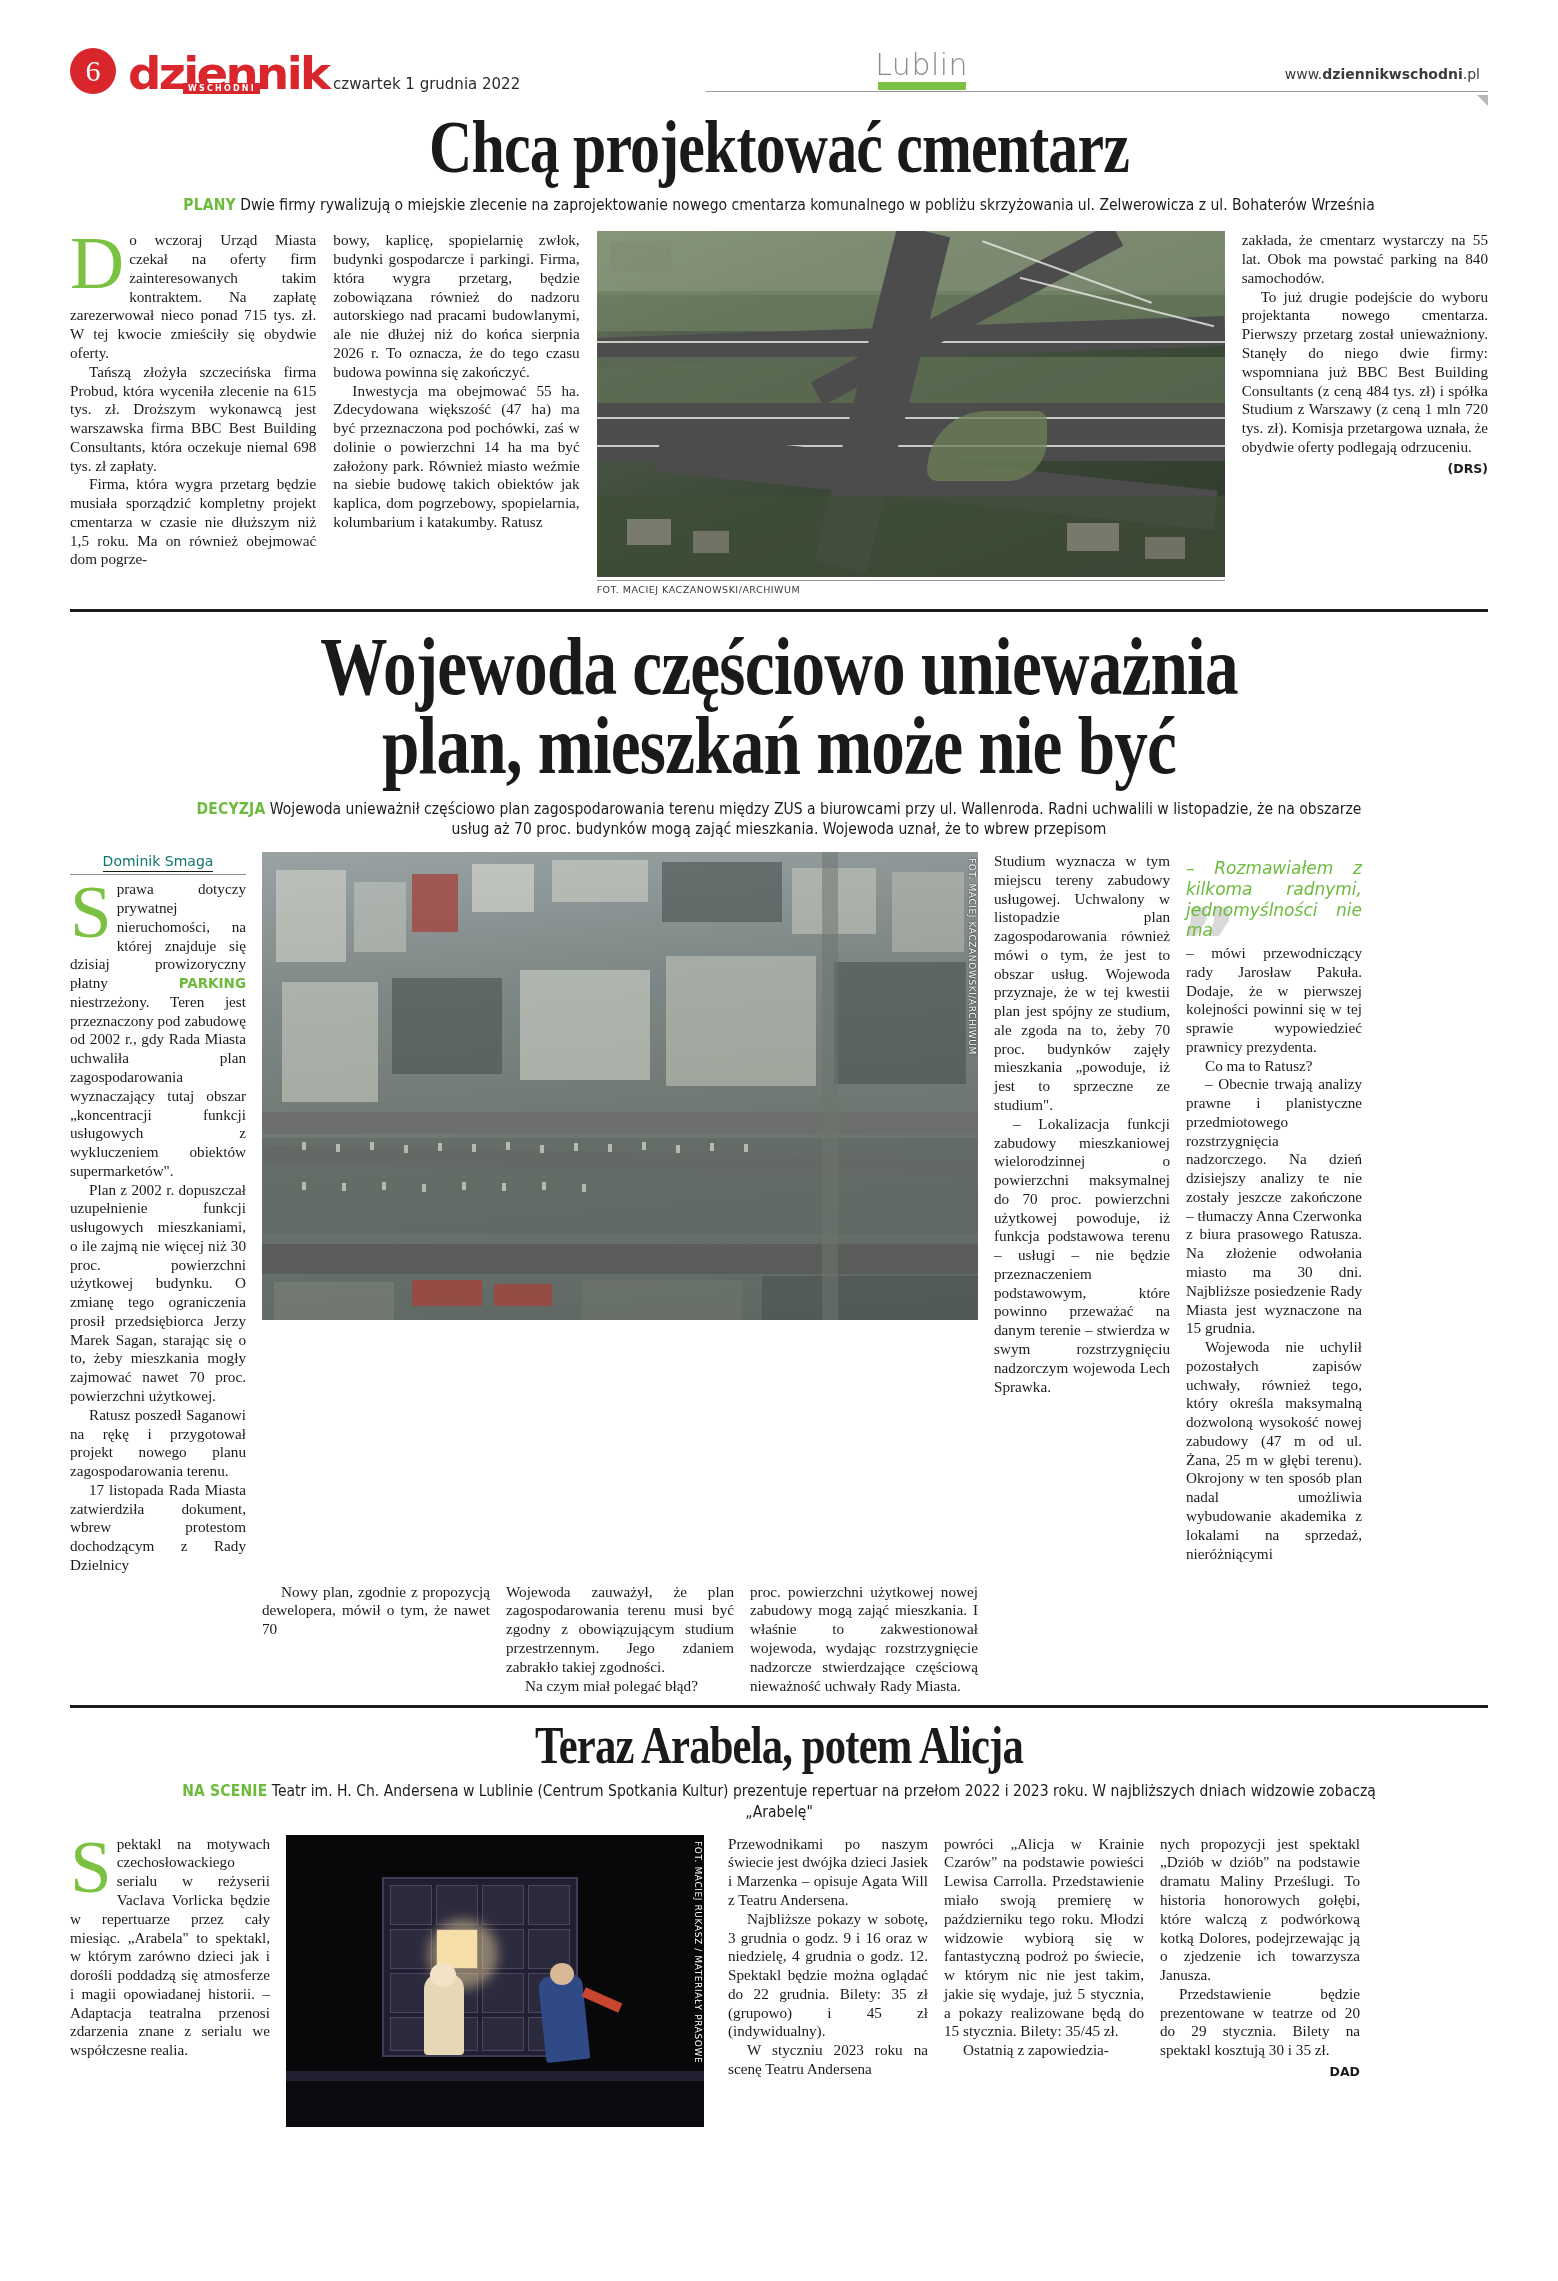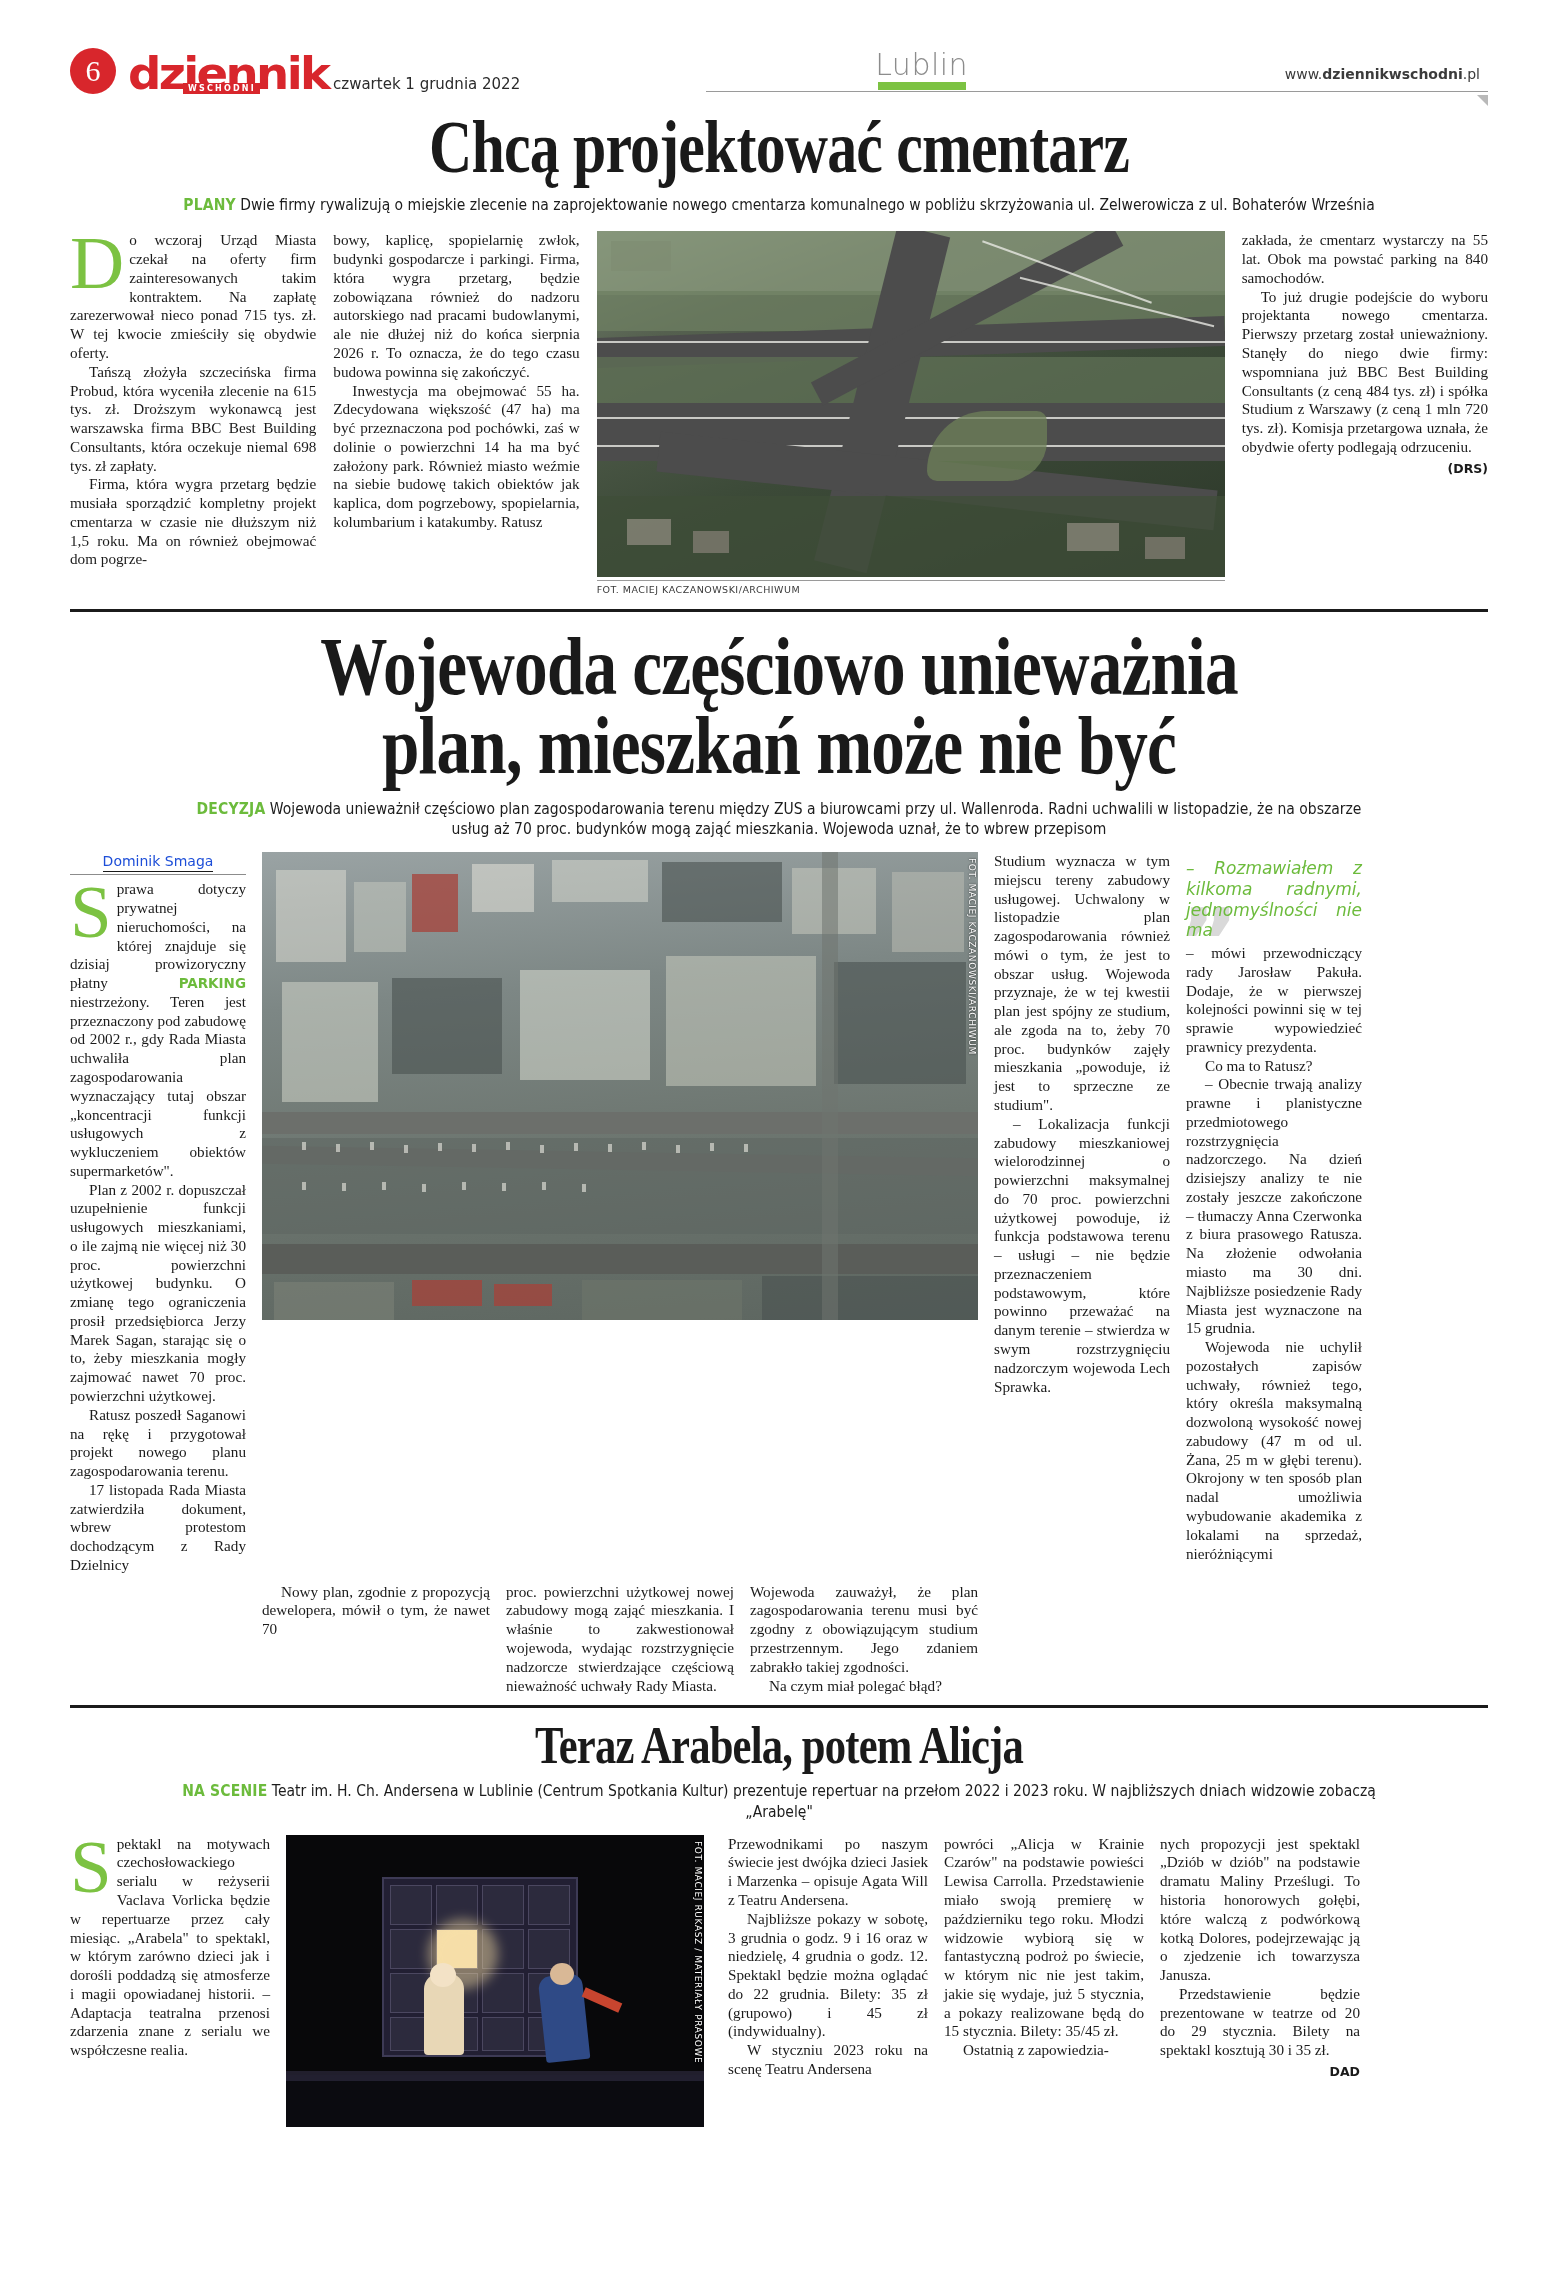--- a/index.html
+++ b/index.html
@@ -165,21 +165,21 @@
   .pq-text {
     position:relative; z-index:1;
     font-family:"DejaVu Sans", sans-serif;
     font-style:italic; font-weight:500;
     color:#6cbb3c; font-size:17px; line-height:1.22;
     text-align:justify;
   }
   .byline {
     text-align:center;
     font-family:"DejaVu Sans", sans-serif;
-    font-size:14px; color:#1d4ed8;
+    font-size:14px; color:#0f766e;
     border-bottom:1px solid #1a1a1a;
     display:inline-block; padding-bottom:1px;
   }
   .byline-wrap { text-align:center; margin-bottom:2px; }
 </style>
 </head>
 <body>
 
 <div class="page">
 
@@ -341,25 +341,25 @@
         <p>Wojewoda nie uchylił pozostałych zapisów uchwały, również tego, który określa maksymalną dozwoloną wysokość nowej zabudowy (47 m od ul. Żana, 25 m w głębi terenu). Okrojony w ten sposób plan nadal umożliwia wybudowanie akademika z lokalami na sprzedaż, nieróżniącymi</p>
       </div>
     </div>
 
     <div class="cols" style="margin-top:8px;">
       <div style="width:192px;"></div>
       <div class="col" style="width:228px; margin-left:0;">
         <p>Nowy plan, zgodnie z propozycją dewelopera, mówił o tym, że nawet 70</p>
       </div>
       <div class="col" style="width:228px; margin-left:16px;">
-        <p class="noind">proc. powierzchni użytkowej nowej zabudowy mogą zająć mieszkania. I właśnie to zakwestionował wojewoda, wydając rozstrzygnięcie nadzorcze stwierdzające częściową nieważność uchwały Rady Miasta.</p>
-      </div>
-      <div class="col" style="width:228px; margin-left:16px;">
         <p class="noind">Wojewoda zauważył, że plan zagospodarowania terenu musi być zgodny z obowiązującym studium przestrzennym. Jego zdaniem zabrakło takiej zgodności.</p>
         <p>Na czym miał polegać błąd?</p>
+      </div>
+      <div class="col" style="width:228px; margin-left:16px;">
+        <p class="noind">proc. powierzchni użytkowej nowej zabudowy mogą zająć mieszkania. I właśnie to zakwestionował wojewoda, wydając rozstrzygnięcie nadzorcze stwierdzające częściową nieważność uchwały Rady Miasta.</p>
       </div>
       <div style="width:500px;"></div>
     </div>
   </div>
 
   <div class="rule-thick" style="margin-top:10px;"></div>
 
   <div>
     <h1 class="hl hl-3">Teraz Arabela, potem Alicja</h1>
     <div class="deck" style="width:1340px; padding-top:10px;"><span class="kicker">NA SCENIE</span><span> Teatr im. H. Ch. Andersena w Lublinie (Centrum Spotkania Kultur) prezentuje repertuar na przełom 2022 i 2023 roku. W najbliższych dniach widzowie zobaczą „Arabelę"</span></div>

